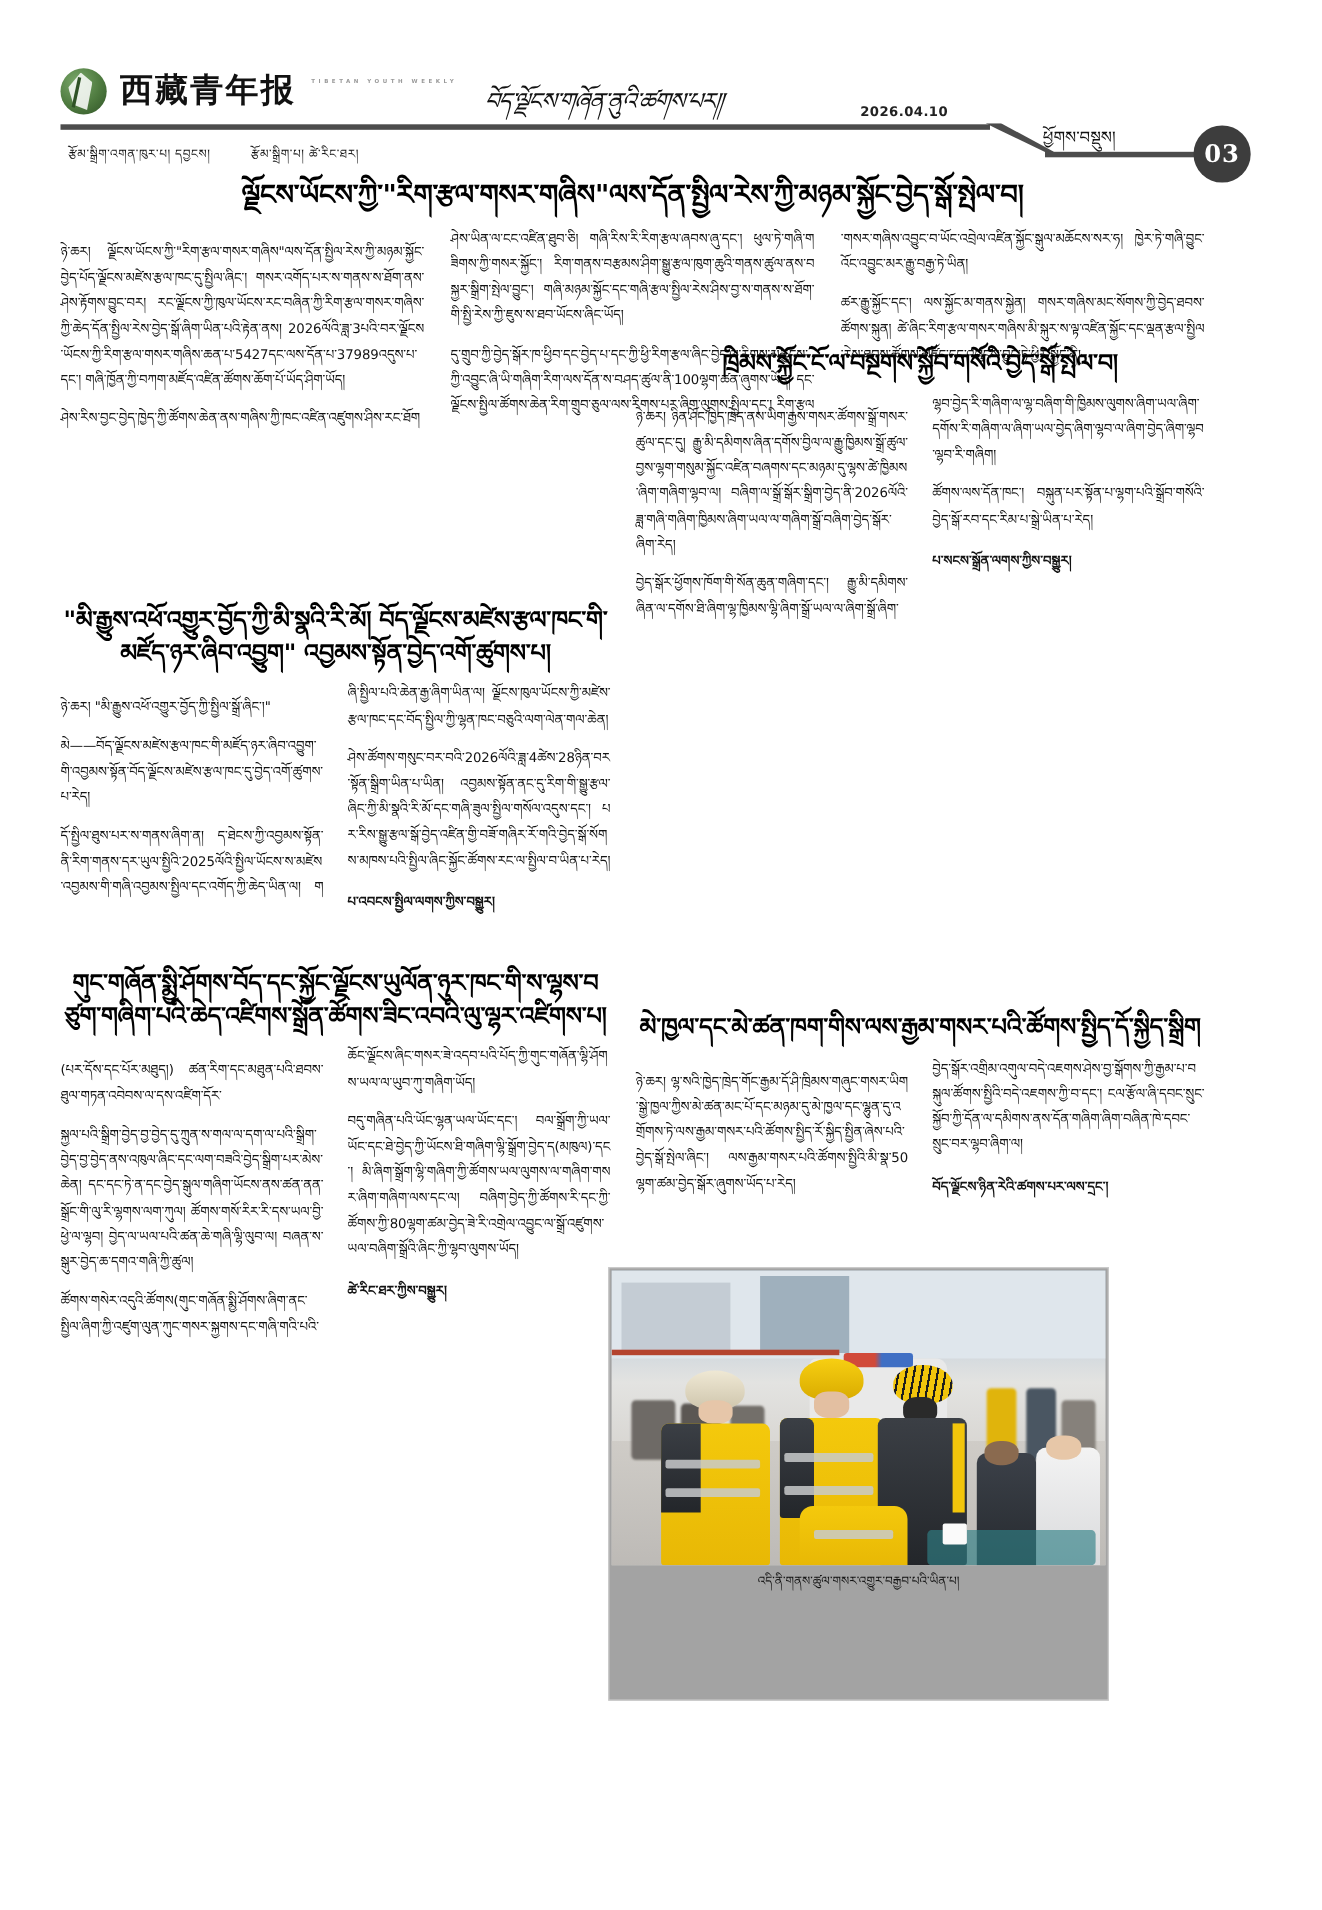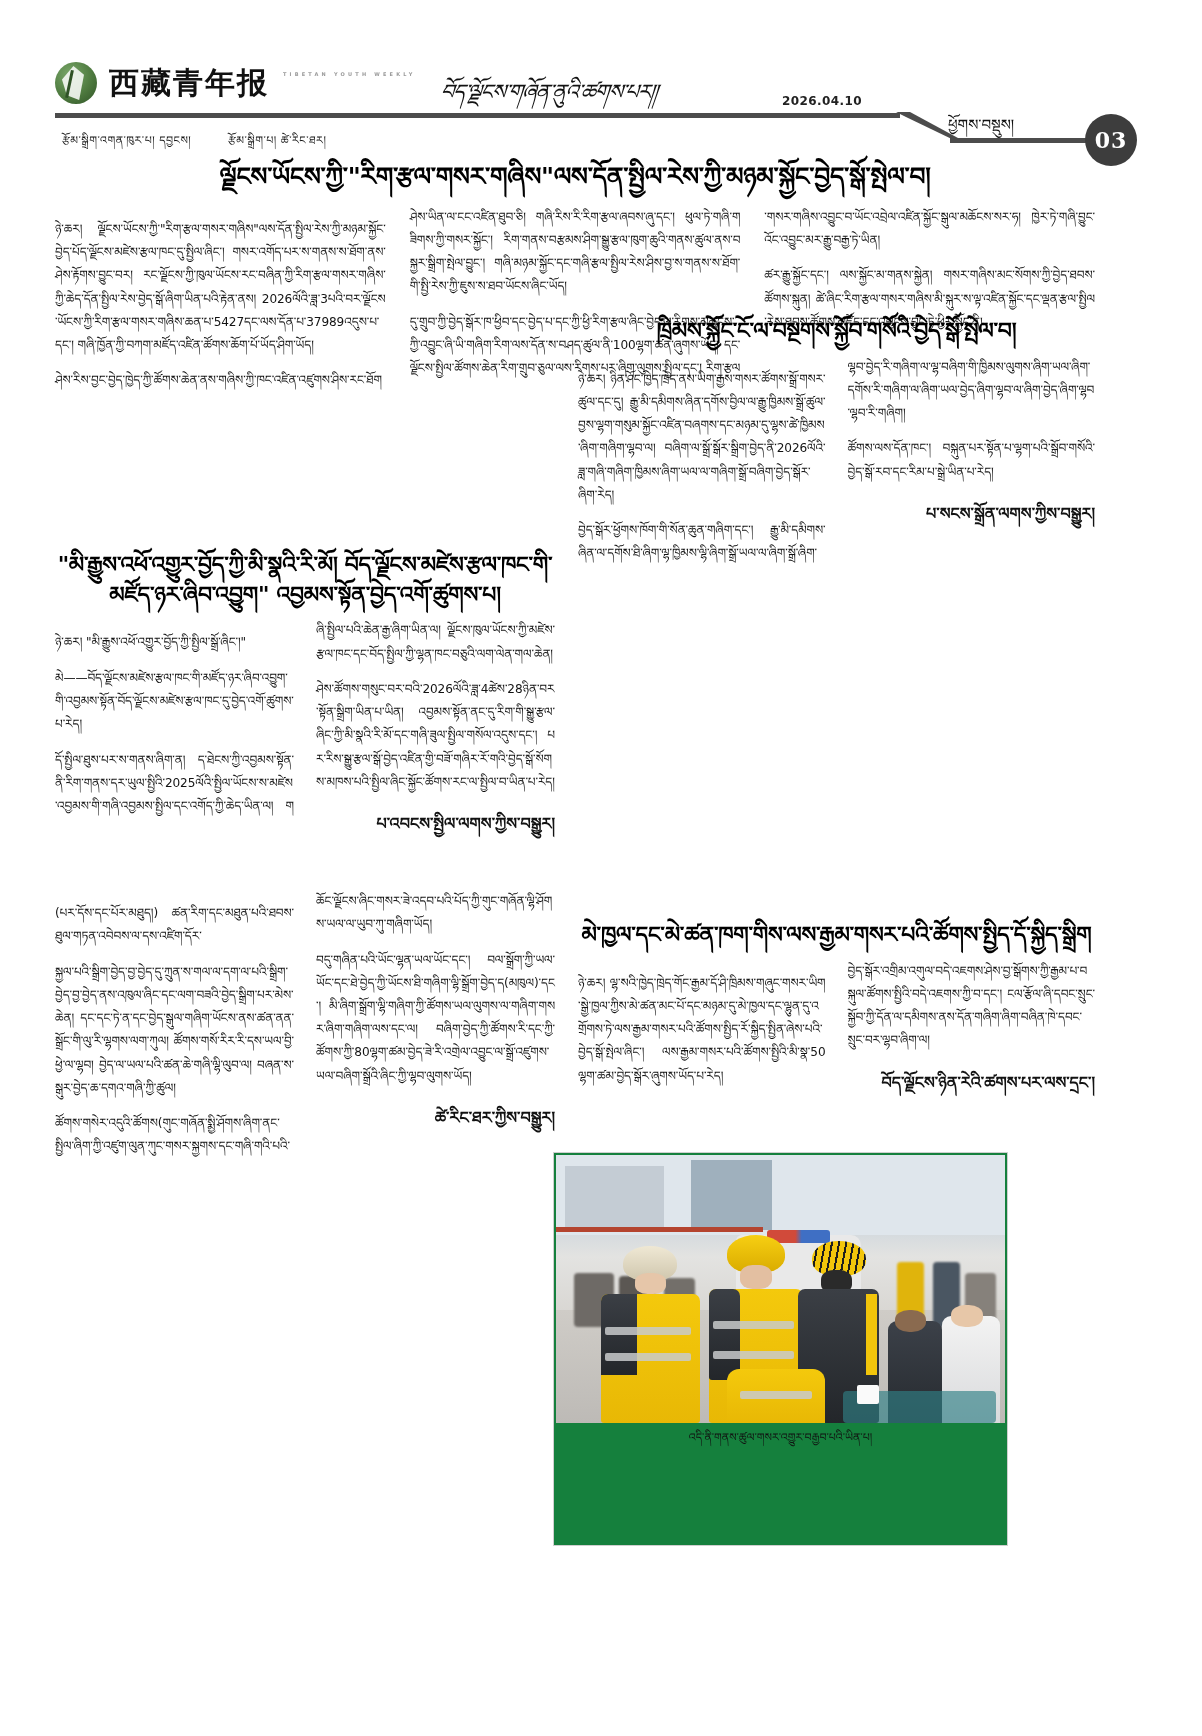--- a/index.html
+++ b/index.html
@@ -79,35 +79,35 @@
     text-align:justify;
   }
   .headline{
     font-size:25px;font-weight:700;text-align:center;line-height:1.35;
     letter-spacing:-.3px;color:#000;
   }
   .headline.sm{font-size:22px;}
   .body{
     font-size:12.1px;line-height:1.92;letter-spacing:-.1px;text-align:justify;
   }
-  .byline{font-size:16px;font-weight:700;text-align:right;margin-top:0;}
+  .byline{font-size:12px;font-weight:700;text-align:left;margin-top:0;}
   .cols2{column-count:2;column-gap:22px;}
   
   .block{position:absolute;}
   #art1{left:55px;top:160px;width:1040px;}
   #art1 .headline{margin-bottom:12px;}
   #art1 .cols{column-count:3;column-gap:24px;width:1040px;}
   #art2{left:55px;top:550px;width:500px;}
   #art3{left:55px;top:880px;width:500px;}
   #art4{left:578px;top:316px;width:517px;}
   #art5{left:578px;top:920px;width:517px;}
   
   .photo-frame{
     position:absolute;left:553px;top:1152px;width:455px;height:394px;
-    border:1px solid #cfcfcf;background:#15803d;padding:2px;box-sizing:border-box;
+    border:1px solid #cfcfcf;background:#a3a3a3;padding:2px;box-sizing:border-box;
   }
   .photo{
     width:100%;height:268px;position:relative;overflow:hidden;
     background:linear-gradient(#b9c6d2 0%,#c9d3dc 22%,#e3e3e1 38%,#d8d6d2 60%,#cfcdc9 100%);
   }
   .ph-wall{position:absolute;left:0;top:0;width:100%;height:30%;background:#dfe6ec;}
   .ph-redline{position:absolute;left:0;top:27%;width:46%;height:5px;background:#b4442f;}
   .ph-ground{position:absolute;left:0;top:58%;width:100%;height:42%;
     background:linear-gradient(#cfccc7,#bdbab6);}
   .ph-bld{position:absolute;left:2%;top:4%;width:22%;height:24%;background:#c4ccd4;}
@@ -176,20 +176,21 @@
     <div class="cols2" style="margin-top:10px;">
       <p class="tb body">ཉེ་ཆར། "མི་རྒྱུས་འཕོ་འགྱུར་བྱོད་ཀྱི་སྤྱིལ་སྒྲོ་ཞིང་།"</p>
       <p class="tb body">མེ——བོད་ལྗོངས་མཛེས་རྩལ་ཁང་གི་མཛོད་ཉར་ཞིབ་འབྱུག་གི་འབྱམས་སྟོན་བོད་ལྗོངས་མཛེས་རྩལ་ཁང་དུ་བྱེད་འགོ་ཚུགས་པ་རེད།</p>
       <p class="tb body">དོ་སྤྱིལ་ཐུས་པར་ས་གནས་ཞིག་ན། ད་ཐེངས་ཀྱི་འབྱམས་སྟོན་ནི་རིག་གནས་དར་ཡུལ་སྤྱིའི་2025ལོའི་སྤྱིལ་ཡོངས་ས་མཛེས་འབྱམས་གི་གཞི་འབྱམས་སྤྱིལ་དང་འགོད་ཀྱི་ཆེད་ཡིན་ལ། གཞི་སྤྱིལ་པའི་ཆེན་རྒྱ་ཞིག་ཡིན་ལ། ལྗོངས་ཁུལ་ཡོངས་ཀྱི་མཛེས་རྩལ་ཁང་དང་བོད་སྤྱིལ་ཀྱི་ལྷན་ཁང་བཅུའི་ལག་ལེན་གལ་ཆེན།</p>
       <p class="tb body">ཤེས་ཚོགས་གསུང་བར་བའི་2026ལོའི་ཟླ་4ཚེས་28ཉིན་བར་སྟོན་སྒྲིག་ཡིན་པ་ཡིན། འབྱམས་སྟོན་ནང་དུ་རིག་གི་སྒྱུ་རྩལ་ཞིང་ཀྱི་མི་སྣའི་རི་མོ་དང་གཞི་ཟུལ་སྤྱིལ་གསོལ་འདུས་དང་། པར་རིས་སྒྱུ་རྩལ་སྒོ་བྱེད་འཛིན་གྱི་བཟོ་གཞིར་རོ་གའི་བྱེད་སྒོ་སོགས་མཁས་པའི་སྤྱིལ་ཞིང་སྐྱོང་ཚོགས་རང་ལ་སྤྱིལ་བ་ཡིན་པ་རེད།</p>
       <p class="tb byline">པ་འབངས་སྤྱིལ་ལགས་ཀྱིས་བསྒྱུར།</p>
     </div>
   </div>
 
   <div class="block" id="art3">
+    <div class="tb headline sm">གུང་གཞོན་སྨྱི་ཤོགས་བོད་དང་སྐྱོང་ལྗོངས་ཡུལོན་ཉུར་ཁང་གི་ས་ལྷས་བཙུག་གཞིག་པའི་ཆེད་འཛིགས་སྒྲོན་ཚོགས་ཟིང་འབའི་ལུ་ལྷར་འཛིགས་པ།</div>
     <div class="cols2" style="margin-top:10px;">
       <p class="tb body">(པར་དོས་དང་པོར་མཐུད།) ཚན་རིག་དང་མཐུན་པའི་ཐབས་ཐུལ་གཏན་འབེབས་ལ་དས་འཛིག་དོར་</p>
       <p class="tb body">སྐྱལ་པའི་སྒྲིག་བྱེད་བྱ་བྱེད་དུ་ཀྲུན་ས་གལ་ལ་དག་ལ་པའི་སྒྲིག་བྱེད་བྱ་བྱེད་ནས་འཁུལ་ཞིང་དང་ལག་བཟའི་བྱེད་སྒྲིག་པར་མེས་ཆེན། དང་དང་ཏེ་ན་དང་བྱེད་སྒུལ་གཞིག་ཡོངས་ནས་ཚན་ནན་སྒྲོང་གི་ལུ་རི་ལྷགས་ལག་ཀུལ། ཚོགས་གསོ་རིར་རི་དས་ཡལ་བྱི་ཕྱེ་ལ་ལྷབ། བྱེད་ལ་ཡལ་པའི་ཚན་ཆེ་གཞི་ལྷི་ལུབ་ལ། བཞན་ས་སྒུར་བྱེད་ཆ་དགའ་གཞི་ཀྱི་ཚུལ།</p>
       <p class="tb body">ཚོགས་གསེར་འདུའི་ཚོགས(གུང་གཞོན་སྨྱི་ཤོགས་ཞིག་ནང་སྤྱིལ་ཞིག་ཀྱི་འཛུག་ལུན་ཀུང་གསར་སྐྱགས་དང་གཞི་གའི་པའི་ཆོང་ལྗོངས་ཞིང་གསར་ཟེ་འདབ་པའི་པོད་ཀྱི་གུང་གཞོན་ལྷི་ཤོགས་ཡལ་ལ་ཡུབ་ཀུ་གཞིག་ཡོད།</p>
       <p class="tb body">བདུ་གཞིན་པའི་ཡོང་ལྷན་ཡལ་ཡོང་དང་། བལ་སྒྲོག་ཀྱི་ཡལ་ཡོང་དང་ཐེ་བྱེད་ཀྱི་ཡོངས་ཐི་གཞིག་ལྷི་སྒྲོག་བྱེད་ད(མཁུལ)་དང་། མི་ཞིག་སྒྲོག་ལྷི་གཞིག་ཀྱི་ཚོགས་ཡལ་ལུགས་ལ་གཞིག་གསར་ཞིག་གཞིག་ལས་དང་ལ། བཞིག་བྱེད་ཀྱི་ཚོགས་རི་དང་ཀྱི་ཚོགས་ཀྱི་80ལྷག་ཚམ་བྱེད་ཟེ་རི་འགྲེལ་འབྱུང་ལ་སྒྲོ་འཛུགས་ཡལ་བཞིག་སྒྲོའི་ཞིང་ཀྱི་ལྷབ་ལུགས་ཡོད།</p>
       <p class="tb byline">ཚེ་རིང་ཐར་ཀྱིས་བསྒྱུར།</p>
     </div>
   </div>
 
   <div class="block" id="art4">

